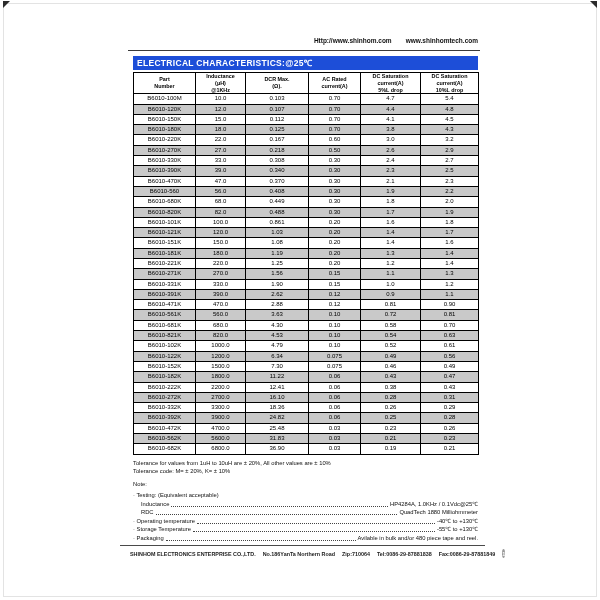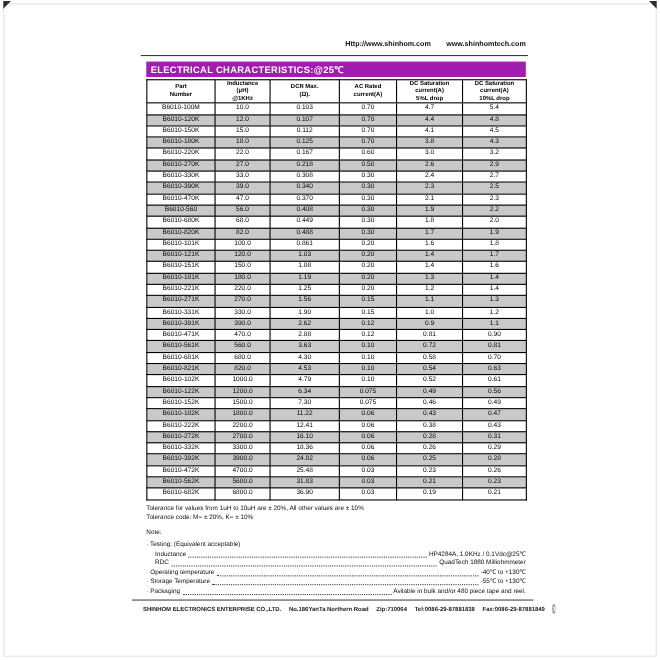--- a/index.html
+++ b/index.html
@@ -40,21 +40,21 @@
   <div class="page-frame"></div>
   <div class="corner-mark tl"></div>
   <div class="corner-mark tr"></div>
 
   <div class="urls">
     <span>Http://www.shinhom.com</span>
     <span>www.shinhomtech.com</span>
   </div>
   <div class="top-rule"></div>
 
-  <div class="title-bar" style="background: #a21caf;">
+  <div class="title-bar" style="background: #1d4ed8;">
     <span>ELECTRICAL  CHARACTERISTICS:@25℃</span>
   </div>
 
   <table class="spec">
     <colgroup>
       <col style="width:62px">
         <col style="width:50px">
         <col style="width:63px">
       <col style="width:52px">
         <col style="width:60px">

